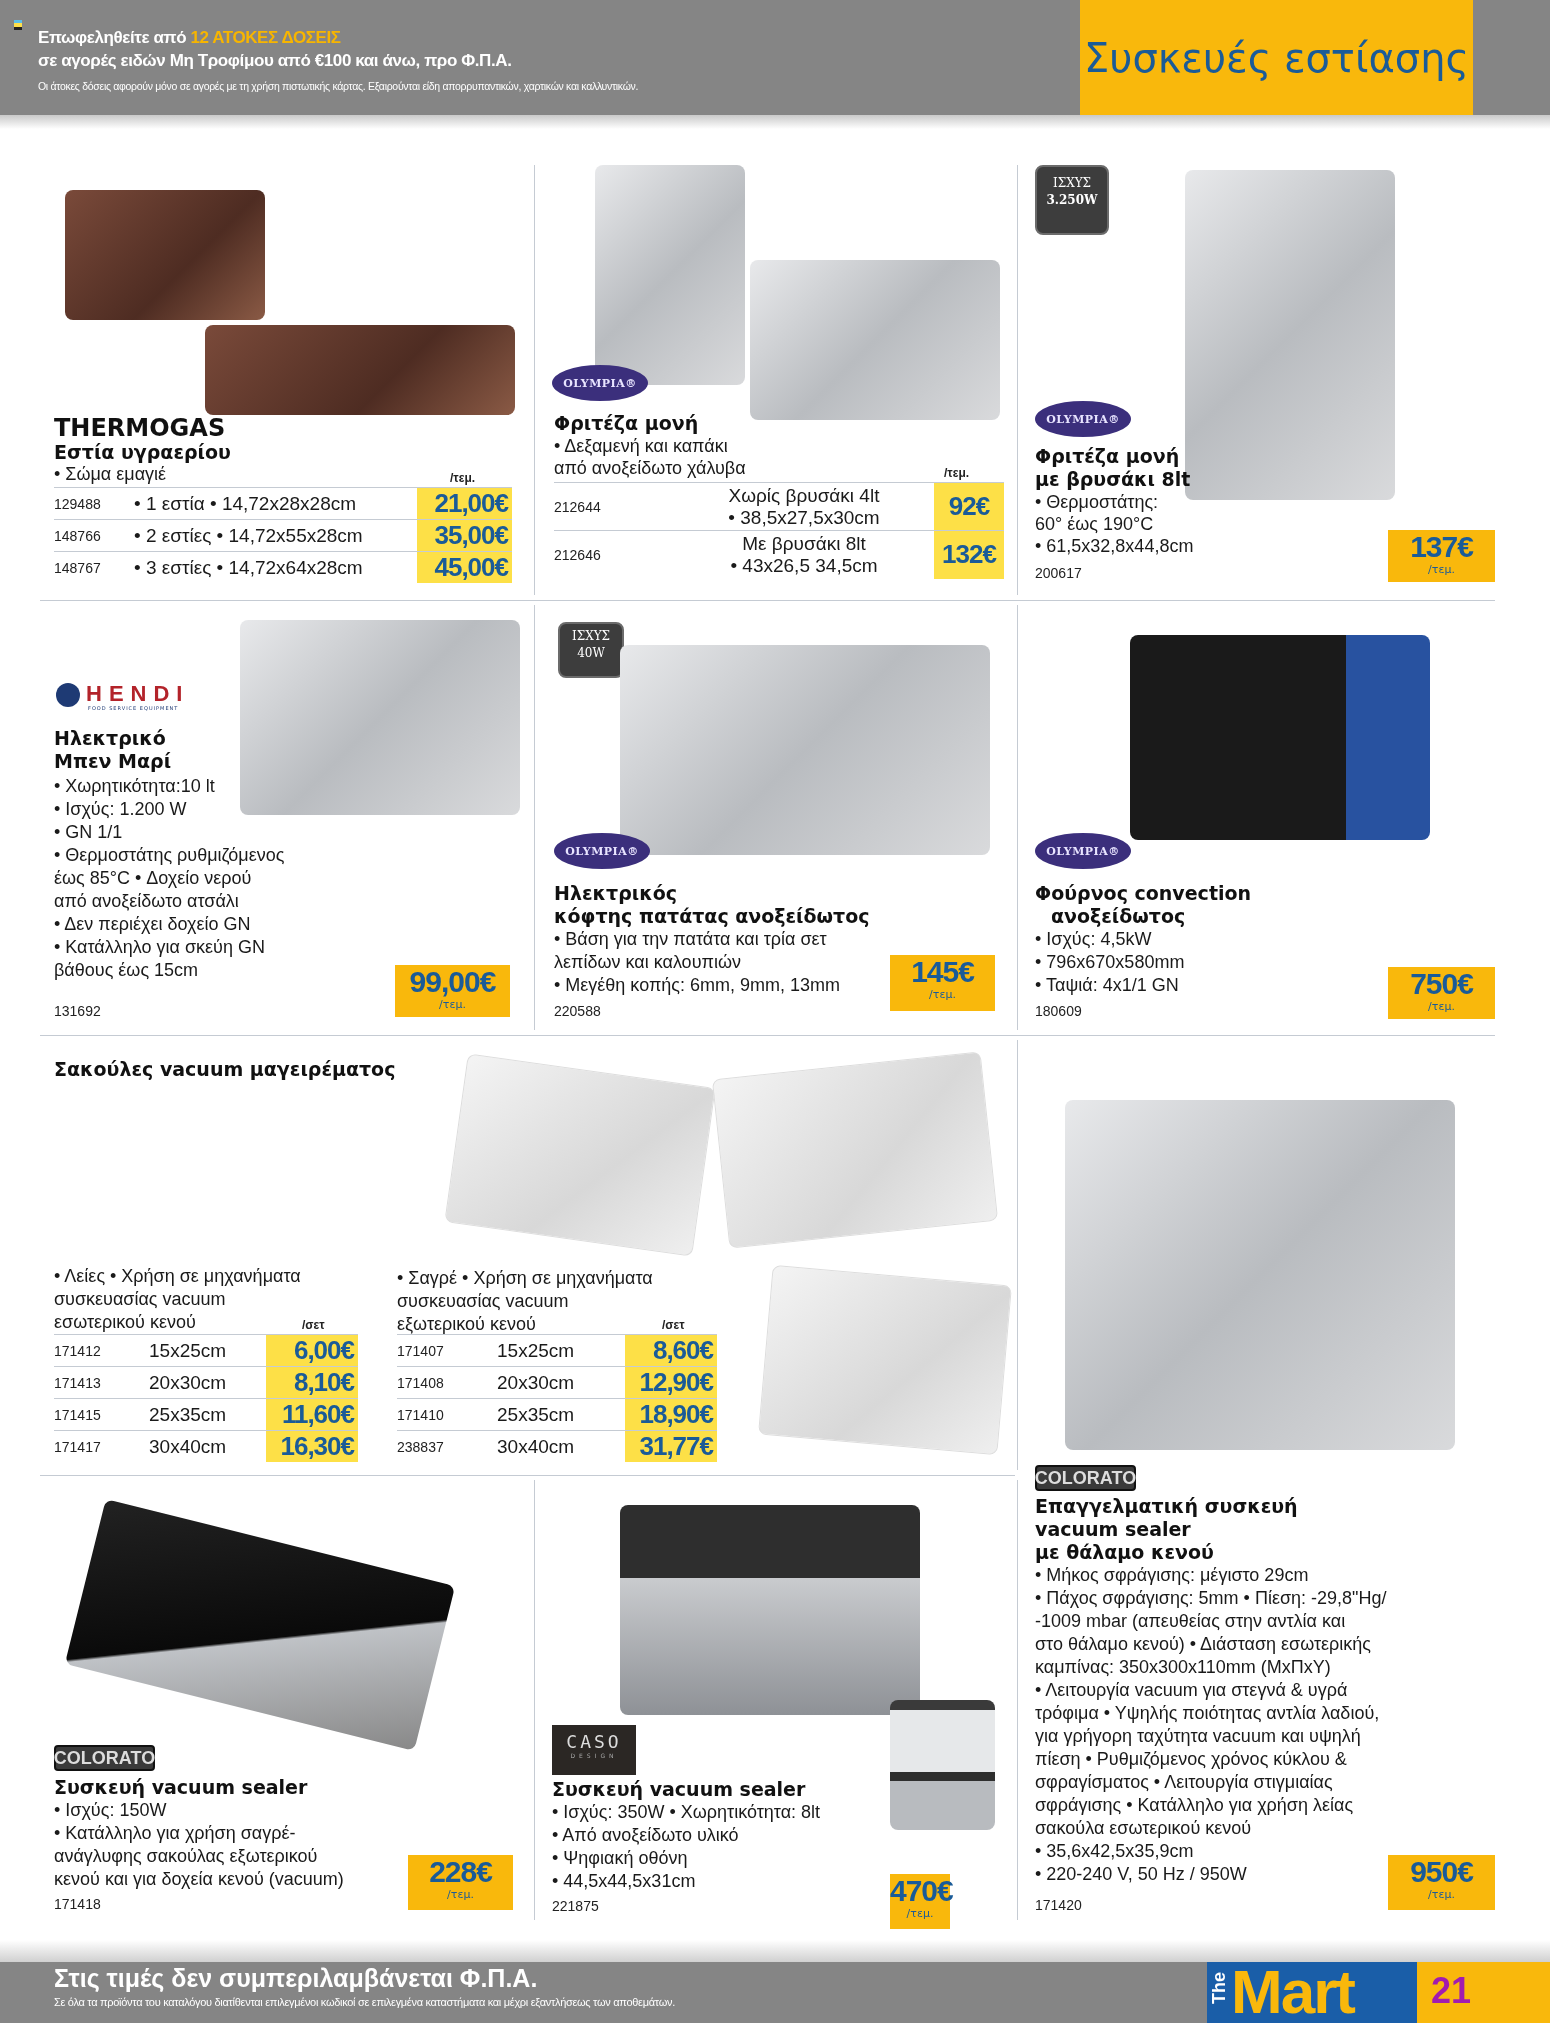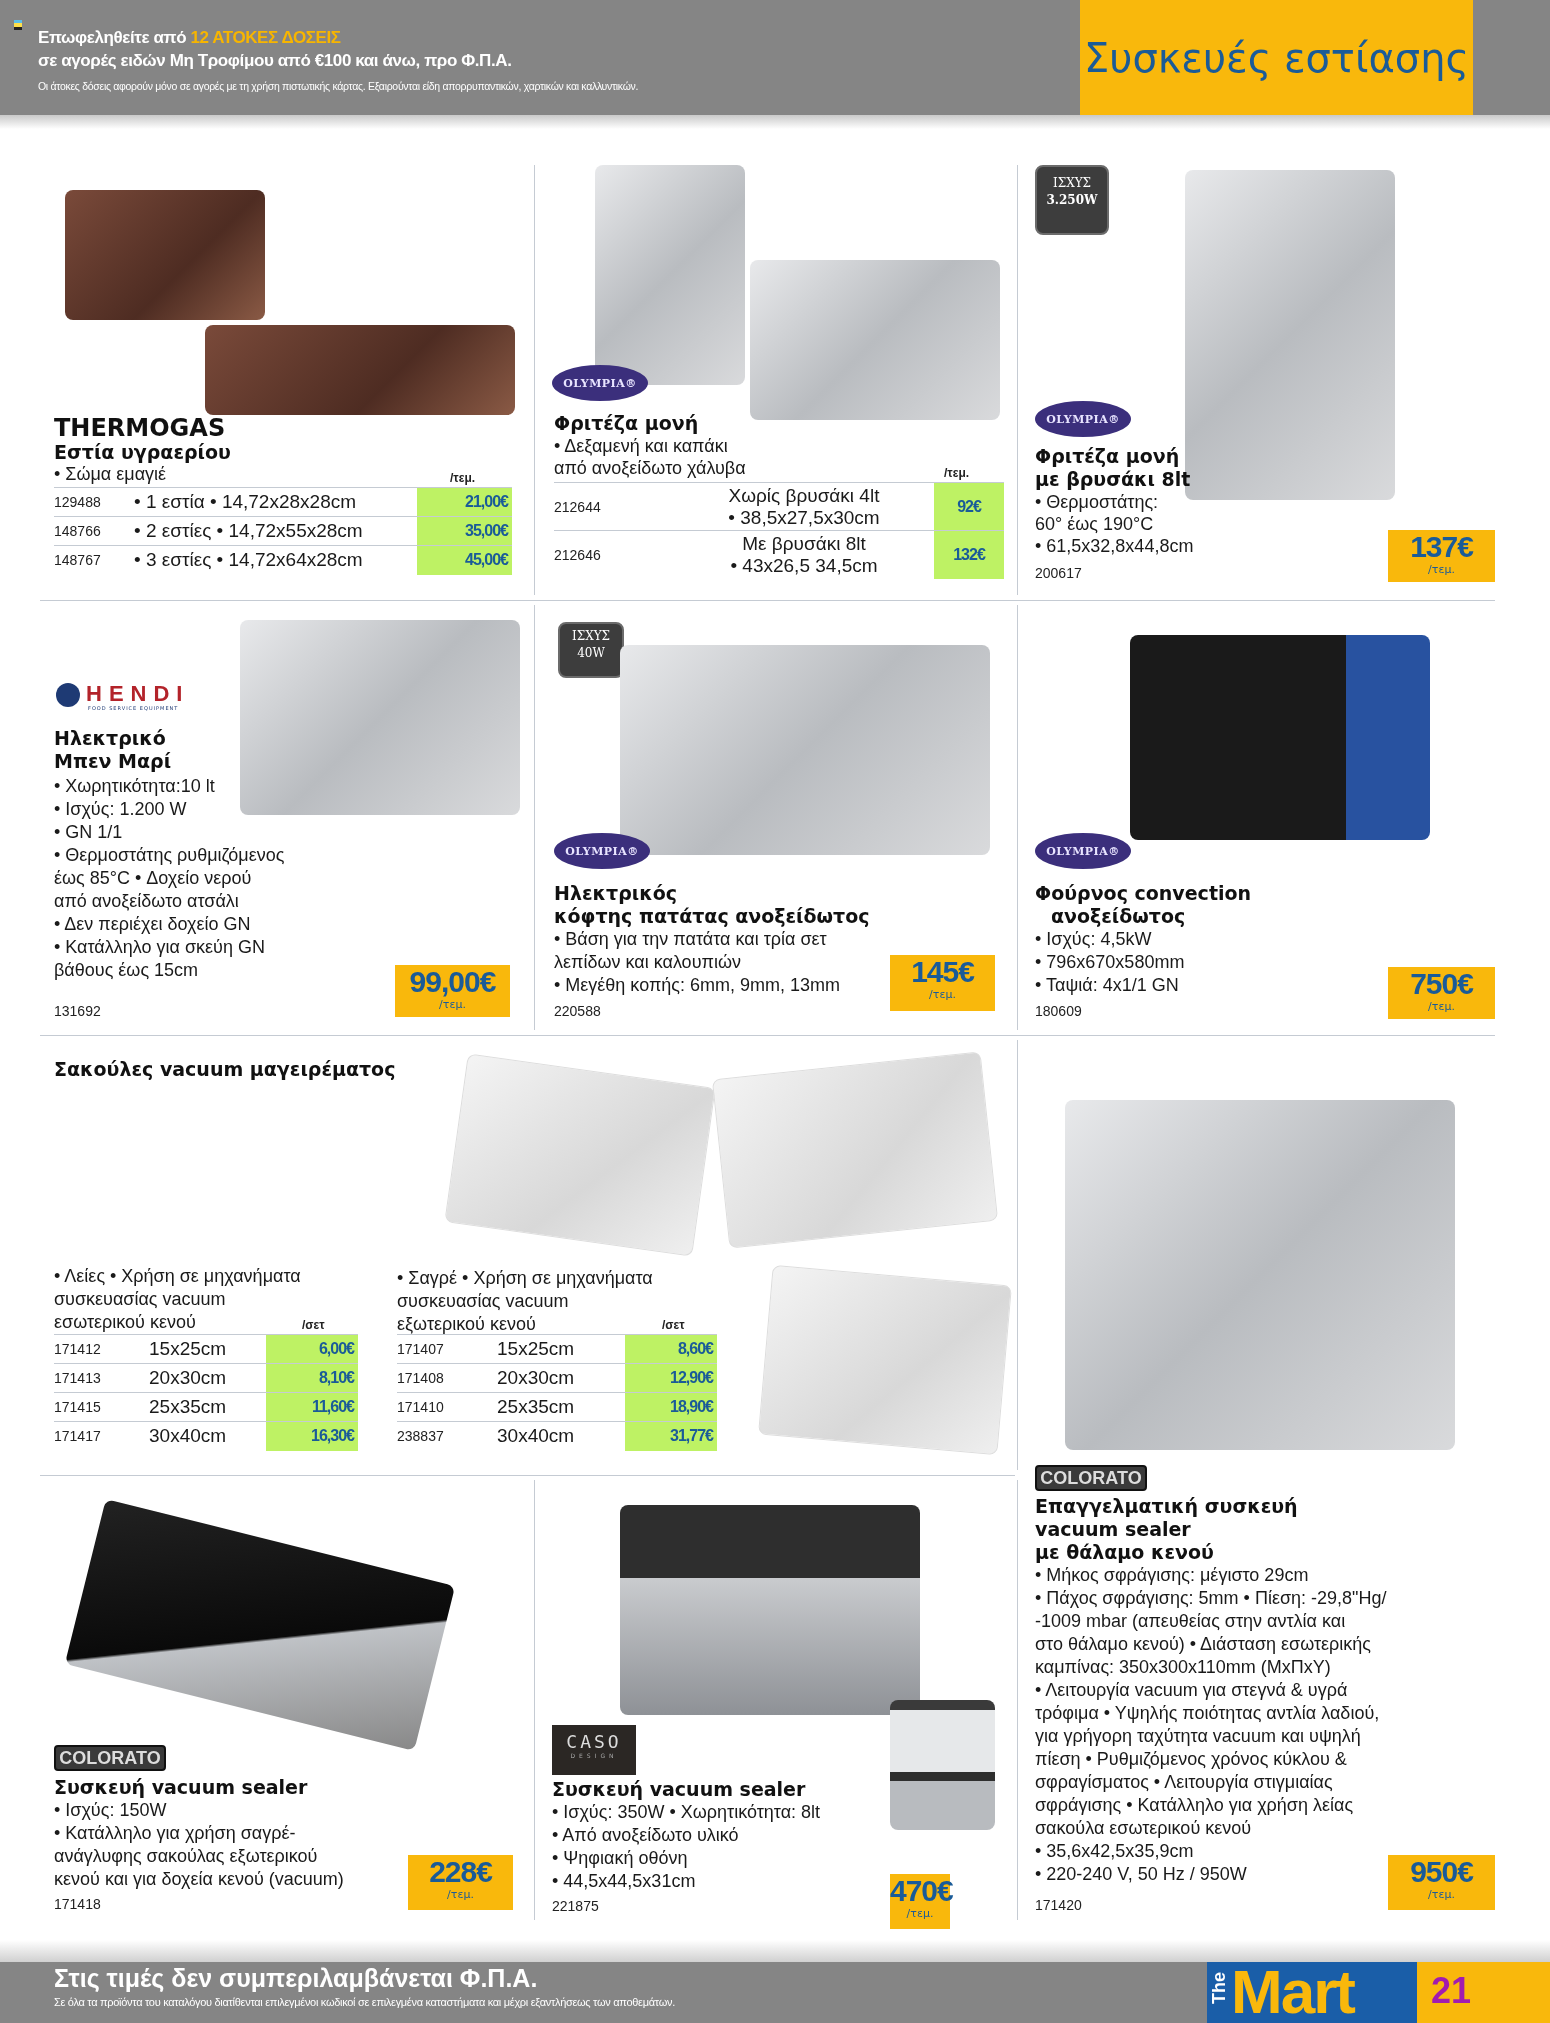--- a/index.html
+++ b/index.html
@@ -12,34 +12,34 @@
   .hdr-line2{position:absolute;left:38px;top:51px;font-size:17px;font-weight:bold;color:#fff;letter-spacing:-0.4px;font-family:"Liberation Sans",sans-serif}
   .hdr-line3{position:absolute;left:38px;top:80px;font-size:10.5px;color:#fff;letter-spacing:-0.3px;font-family:"Liberation Sans",sans-serif}
   .cat-box{position:absolute;left:1080px;top:0;width:393px;height:115px;background:#f9b80c;display:flex;align-items:center;justify-content:center}
   .cat-title{font-size:40px;color:#1a5b98;font-family:"DejaVu Sans",sans-serif}
   .vline{position:absolute;width:1px;background:#c5cbd3}
   .hline{position:absolute;height:1px;background:#c5cbd3}
   .prod{position:absolute}
   .img{position:absolute;border-radius:8px}
   .brand{position:absolute}
   .olympia{width:96px;height:36px;border-radius:50%;background:#3b2f7c;color:#e8e4ff;font-size:11px;font-weight:bold;display:flex;align-items:center;justify-content:center;letter-spacing:0.5px;font-family:"DejaVu Serif",serif}
-  .colorato{width:112px;height:26px;background:#3a3a3a;border:2px solid #111;border-radius:4px;color:#ddd;font-weight:bold;font-size:18px;display:flex;align-items:center;justify-content:center;letter-spacing:0px;font-family:"Liberation Sans",sans-serif}
+  .colorato{width:101px;height:26px;background:#3a3a3a;border:2px solid #111;border-radius:4px;color:#ddd;font-weight:bold;font-size:18px;display:flex;align-items:center;justify-content:center;letter-spacing:0px;font-family:"Liberation Sans",sans-serif}
   .power{position:absolute;background:#3d3d3d;border:2px solid #6b6b6b;border-radius:8px;color:#fff;font-size:12px;text-align:center;line-height:17px;font-family:"DejaVu Serif",serif;padding-top:8px}
   .title{font-weight:bold;font-size:19px;line-height:23px;color:#111}
   .title.big{font-size:23px;line-height:26px}
   .desc{font-size:18px;line-height:23px;color:#1a1a1a;font-family:"Liberation Sans",sans-serif}
   .code{font-size:14px;color:#222;font-family:"Liberation Sans",sans-serif}
   .pricebox{position:absolute;background:#f9b80c;text-align:center;color:#1a5b98;font-weight:bold}
   .pricebox .p{font-size:30px;line-height:34px;letter-spacing:-1px;font-family:"Liberation Sans",sans-serif}
   .pricebox .u{font-size:11px;line-height:12px;color:#1a5b98;font-weight:normal}
   table.pt{border-collapse:collapse;position:absolute}
   table.pt td{border-top:1px solid #c5cbd3;height:29px;font-family:"Liberation Sans",sans-serif;vertical-align:middle}
   .pt .c{font-size:14px;color:#222}
   .pt .d{font-size:19px;color:#1a1a1a}
-  .pt .pr{background:#bef264;color:#1a5b98;font-weight:bold;font-size:16px;text-align:right;padding-right:4px;letter-spacing:-1px}
+  .pt .pr{background:#fde047;color:#1a5b98;font-weight:bold;font-size:26px;text-align:right;padding-right:4px;letter-spacing:-1px}
   .unit-lbl{position:absolute;font-size:12px;font-weight:bold;color:#222;font-family:"Liberation Sans",sans-serif}
   .ftr{position:absolute;left:0;top:1962px;width:1550px;height:61px;background:#858585}
   .ftr-shadow{position:absolute;left:0;top:1940px;width:1550px;height:22px;background:linear-gradient(#fff,#d0d0d0)}
   .ftr-t1{position:absolute;left:54px;top:1964px;font-size:25px;color:#fff;font-weight:bold;font-family:"Liberation Sans",sans-serif}
   .ftr-t2{position:absolute;left:54px;top:1996px;font-size:11px;color:#fff;font-family:"Liberation Sans",sans-serif;letter-spacing:-0.3px}
   .mart{position:absolute;left:1207px;top:1962px;width:210px;height:61px;background:#1a5ea8;overflow:hidden}
   .mart .the{position:absolute;left:2px;top:42px;transform:rotate(-90deg);transform-origin:left top;color:#fff;font-weight:bold;font-size:18px;font-family:"Liberation Sans",sans-serif}
   .mart .m{position:absolute;left:24px;top:-6px;color:#f9b80c;font-weight:bold;font-size:62px;letter-spacing:-2px;font-family:"Liberation Sans",sans-serif}
   .pagebox{position:absolute;left:1417px;top:1962px;width:133px;height:61px;background:#f9b80c}
   .pagenum{position:absolute;left:14px;top:8px;font-size:36px;font-weight:bold;color:#a21caf;font-family:"Liberation Sans",sans-serif}

